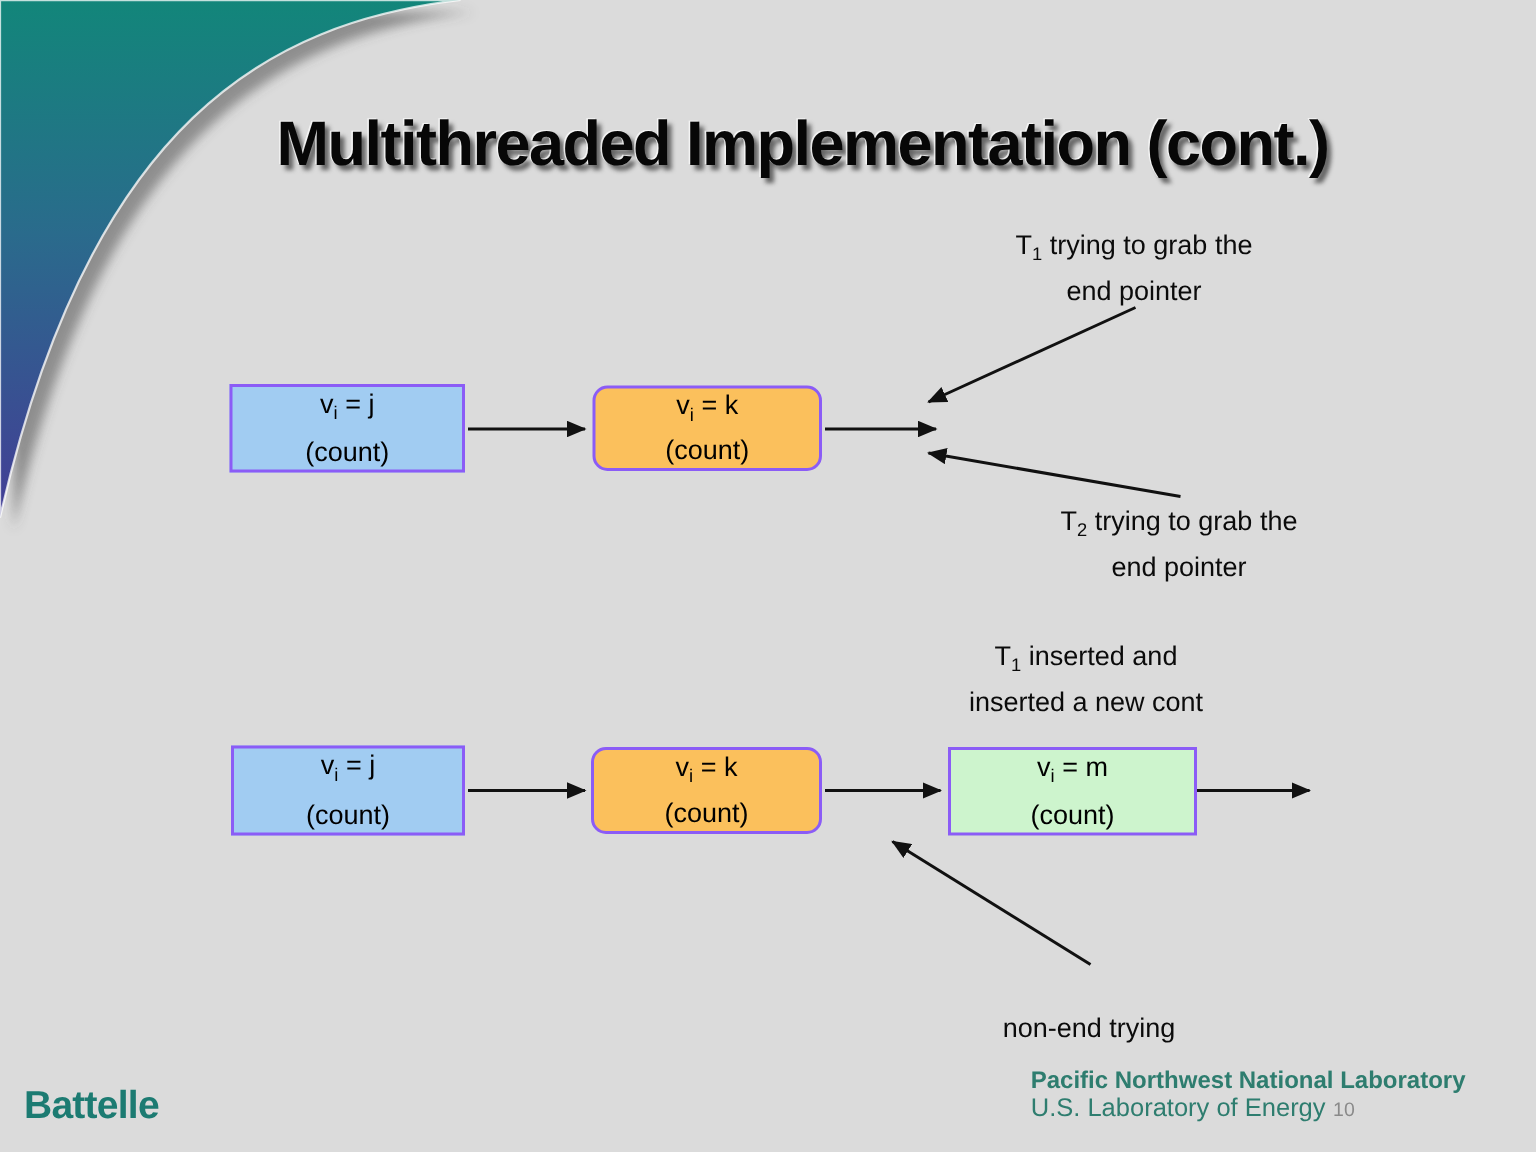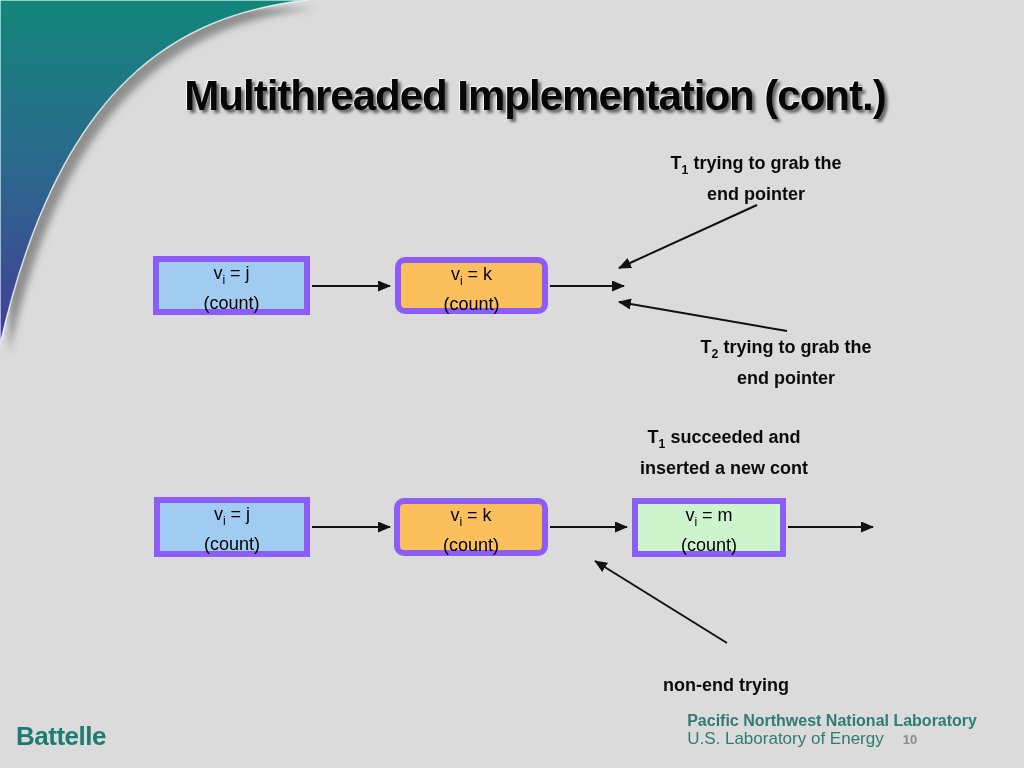--- a/index.html
+++ b/index.html
@@ -13,50 +13,49 @@
 
   .title {
     position:absolute; left:40px; top:72px; width:990px;
     text-align:center; font-size:42px; font-weight:bold; letter-spacing:-1px;
     color:#070707;
     text-shadow: -1px -1px 0 rgba(255,255,255,0.70), 3px 3px 3px rgba(95,95,95,0.95);
     white-space:nowrap;
   }
 
   .node {
-    position:absolute; box-sizing:border-box; border:6px solid #8b5cf6;
+    position:absolute; box-sizing:border-box; border:2px solid #8b5cf6;
     display:flex; flex-direction:column; align-items:center; justify-content:space-between;
     font-size:18px; line-height:23px; text-align:center;
   }
   .node-blue   { background: var(--node-blue,   #A1CCF2); }
   .node-orange { background: var(--node-orange, #FBC05C); border-radius: 10px; }
   .node-green  { background: var(--node-green,  #CDF4CD); }
 
   .ann {
     position:absolute; text-align:center; font-size:18px; line-height:24px;
     color:#0b0b0b;
-    font-weight:bold;
   }
   sub { font-size:0.68em; }
   .pre { white-space:pre; }
 
   .battelle {
     position:absolute; left:16px; top:721px;
     font-size:26px; font-weight:bold; letter-spacing:-0.5px;
     color: var(--teal-text, #1C7B72);
   }
   .pnnl {
     position:absolute; right:47px; top:712px; text-align:left;
     color: var(--pnnl-text, #2E7D6F);
   }
   .pnnl-line1 { font-size:16px; font-weight:bold; line-height:18px; white-space:nowrap; }
   .pnnl-line2 { font-size:17px; line-height:18px; white-space:nowrap; }
   .page-num {
     color: var(--page-number-gray, #8A8A8A);
-    font-size:13px; margin-left:19px; font-weight:bold;
+    font-size:13px; margin-left:5px; font-weight:normal;
   }
 </style>
 </head>
 <body>
 
 <div class="slide">
 
   <svg class="overlay" width="360" height="370" viewBox="0 0 360 370">
     <defs>
       <linearGradient id="swooshGrad" x1="0" y1="0" x2="0" y2="1">
@@ -96,21 +95,21 @@
     <span><span>T</span><sub>1</sub><span class="pre"> trying to grab the</span></span><br>
     <span>end pointer</span>
   </div>
 
   <div class="ann" style="left:676px; top:335px; width:220px;">
     <span><span>T</span><sub>2</sub><span class="pre"> trying to grab the</span></span><br>
     <span>end pointer</span>
   </div>
 
   <div class="ann" style="left:614px; top:425px; width:220px;">
-    <span><span>T</span><sub>1</sub><span class="pre"> succeeded and</span></span><br>
+    <span><span>T</span><sub>1</sub><span class="pre"> inserted and</span></span><br>
     <span>inserted a new cont</span>
   </div>
 
   <div class="ann" style="left:611px; top:649px; width:230px;">
     <br>
     <span>non-end trying</span>
   </div>
 
   <div class="node node-blue" style="left:153px; top:256px; width:157px; height:59px;">
     <div><span>v</span><sub>i</sub><span class="pre"> = j</span></div>
@@ -122,21 +121,21 @@
   </div>
 
   <div class="node node-blue" style="left:154px; top:497px; width:156px; height:60px;">
     <div><span>v</span><sub>i</sub><span class="pre"> = j</span></div>
     <div>(count)</div>
   </div>
   <div class="node node-orange" style="left:394px; top:498px; width:154px; height:58px;">
     <div><span>v</span><sub>i</sub><span class="pre"> = k</span></div>
     <div>(count)</div>
   </div>
-  <div class="node node-green" style="left:632px; top:498px; width:154px; height:59px;">
+  <div class="node node-green" style="left:632px; top:498px; width:166px; height:59px;">
     <div><span>v</span><sub>i</sub><span class="pre"> = m</span></div>
     <div>(count)</div>
   </div>
 
   <div class="battelle">Battelle</div>
   <div class="pnnl">
     <div class="pnnl-line1">Pacific Northwest National Laboratory</div>
     <div class="pnnl-line2">
       <span>U.S. Laboratory of Energy</span><span class="page-num">10</span>
     </div>

